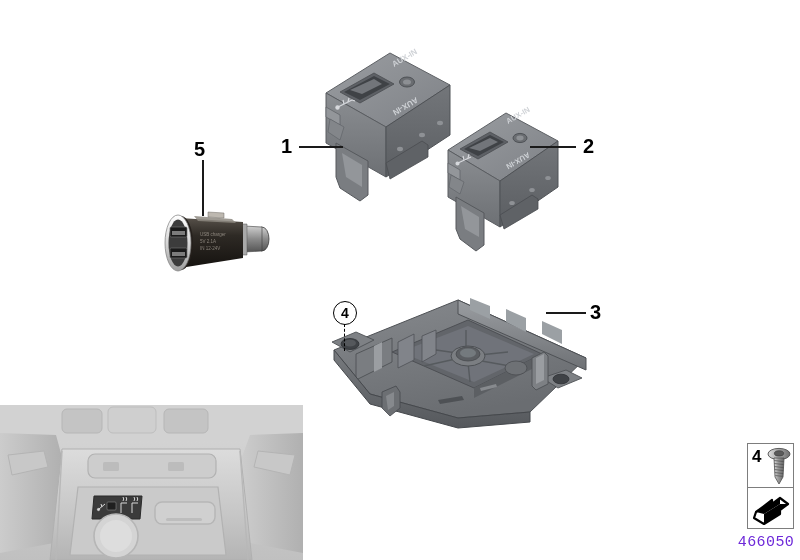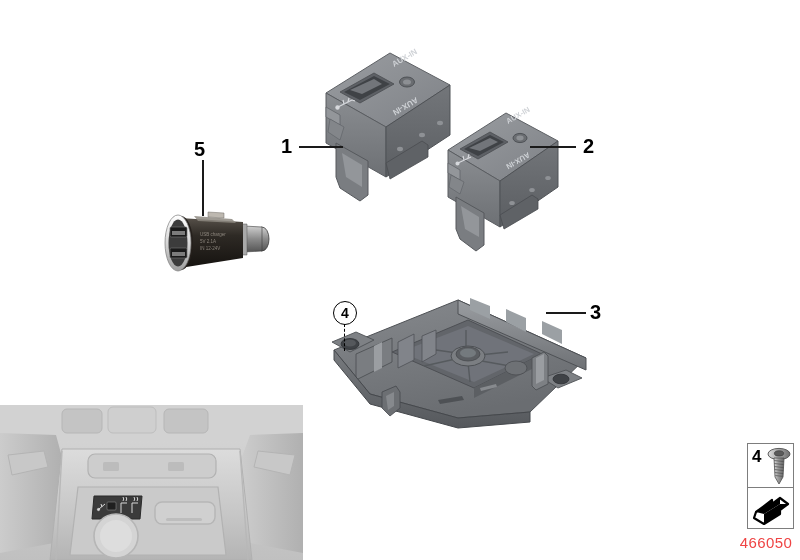--- a/index.html
+++ b/index.html
@@ -58,23 +58,23 @@
     border: 1.4px solid #7d7d7d;
     background: #ffffff;
     box-sizing: border-box;
   }
   .detail-num {
     font-weight: bold;
     font-size: 17px;
     font-family: "Liberation Sans", sans-serif;
   }
   .part-number {
-    font-family: Liberation Sans, sans-serif;
+    font-family: Liberation Mono, monospace;
     font-size: 15px;
-    color: #ef4444;
+    color: #6d28d9;
     letter-spacing: 0.4px;
   }
 
   
   .photo {
     overflow: hidden;
     background: #cfcfcf;
   }
 </style>
 </head>

